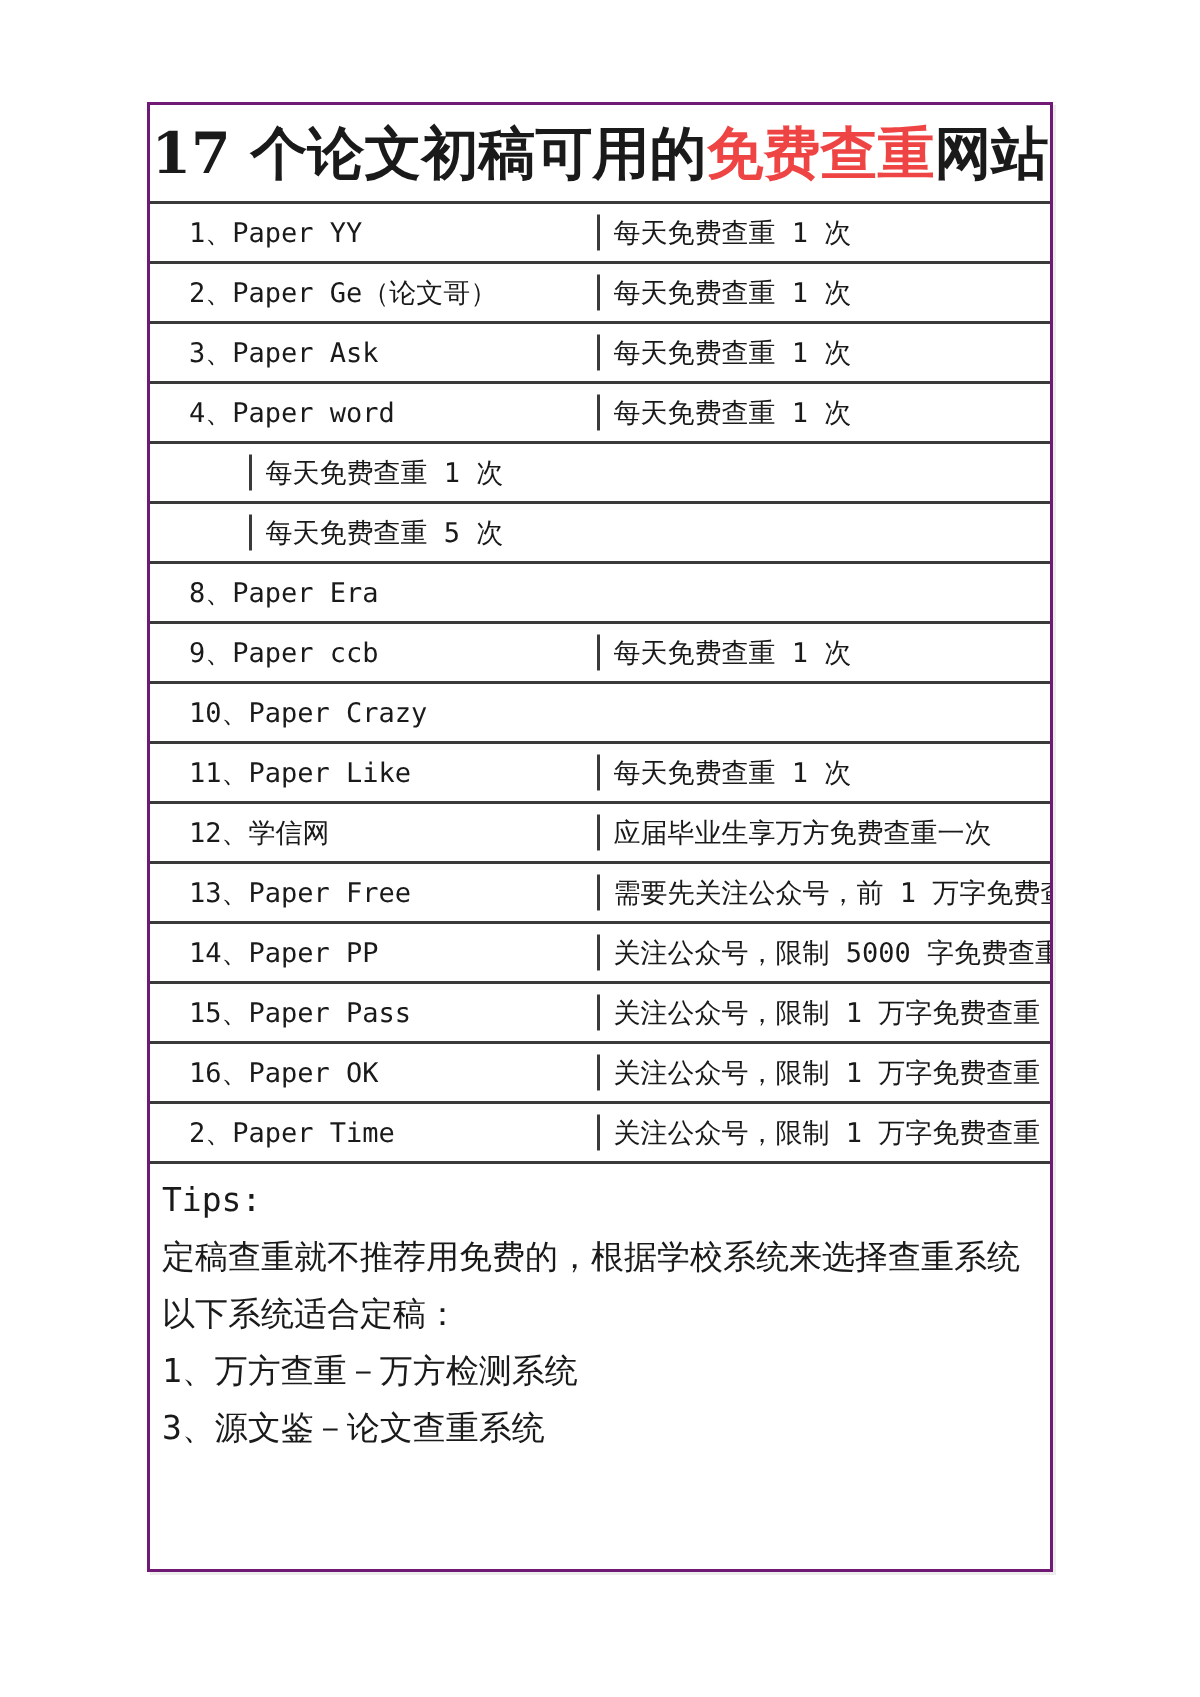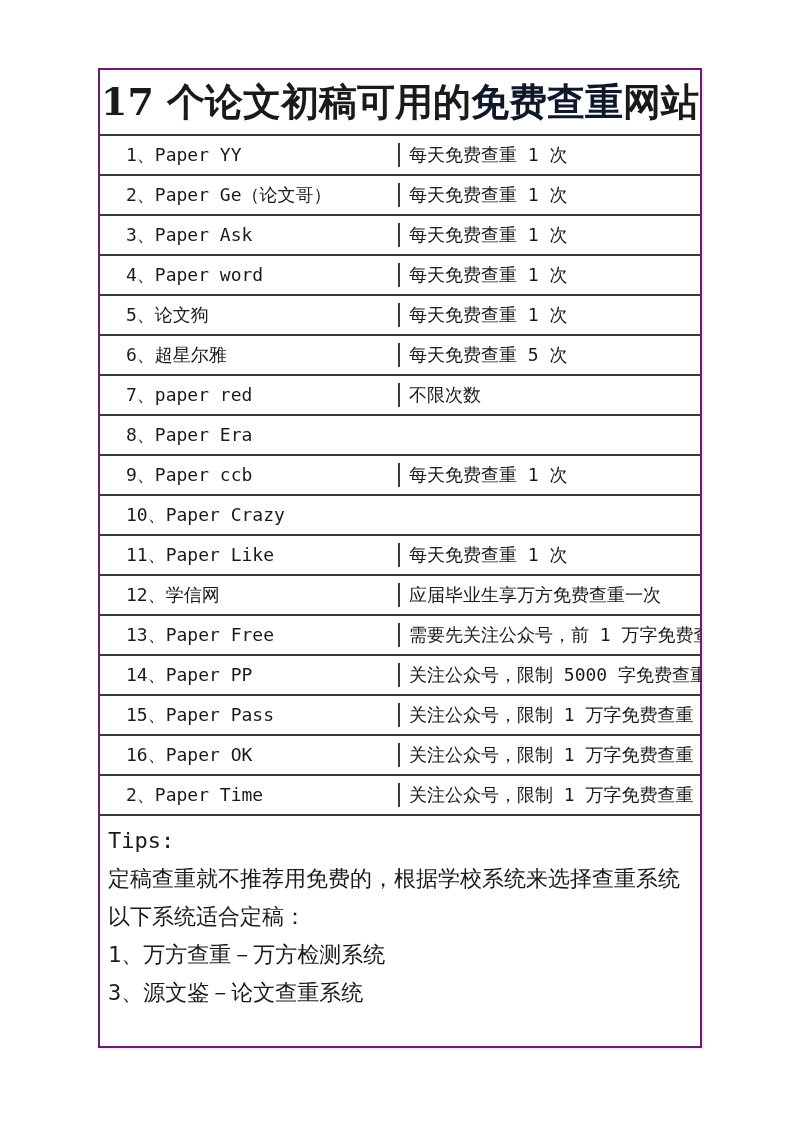--- a/index.html
+++ b/index.html
@@ -35,21 +35,21 @@
     border-bottom: 2px solid #3a3a3a;
     display: flex;
     align-items: center;
     justify-content: center;
     font-family: "DejaVu Serif", "Liberation Serif", serif;
     font-weight: 700;
     font-size: 38px;
     letter-spacing: 0px;
     white-space: nowrap;
   }
-  .title .red { color: #0f172a; }
+  .title .red { color: #ef4444; }
   .rows { display: flex; flex-direction: column; }
   .row {
     box-sizing: border-box;
     height: 40px;
     border-bottom: 2px solid #3a3a3a;
     display: flex;
     align-items: center;
     padding-left: 18px;
   }
   .cell {
@@ -110,33 +110,27 @@
     <div class="cell left">3、Paper Ask</div>
     <div class="cell right">每天免费查重 1 次</div>
   </div>
 
   <div class="row">
     <div class="cell left">4、Paper word</div>
     <div class="cell right">每天免费查重 1 次</div>
   </div>
 
   <div class="row">
-    <div class="cell left">5、论文狗</div>
     <div class="cell right">每天免费查重 1 次</div>
   </div>
 
   <div class="row">
-    <div class="cell left">6、超星尔雅</div>
     <div class="cell right">每天免费查重 5 次</div>
   </div>
 
-  <div class="row">
-    <div class="cell left">7、paper red</div>
-    <div class="cell right">不限次数</div>
-  </div>
 
   <div class="row">
     <div class="cell left">8、Paper Era</div>
   </div>
 
   <div class="row">
     <div class="cell left">9、Paper ccb</div>
     <div class="cell right">每天免费查重 1 次</div>
   </div>
 

